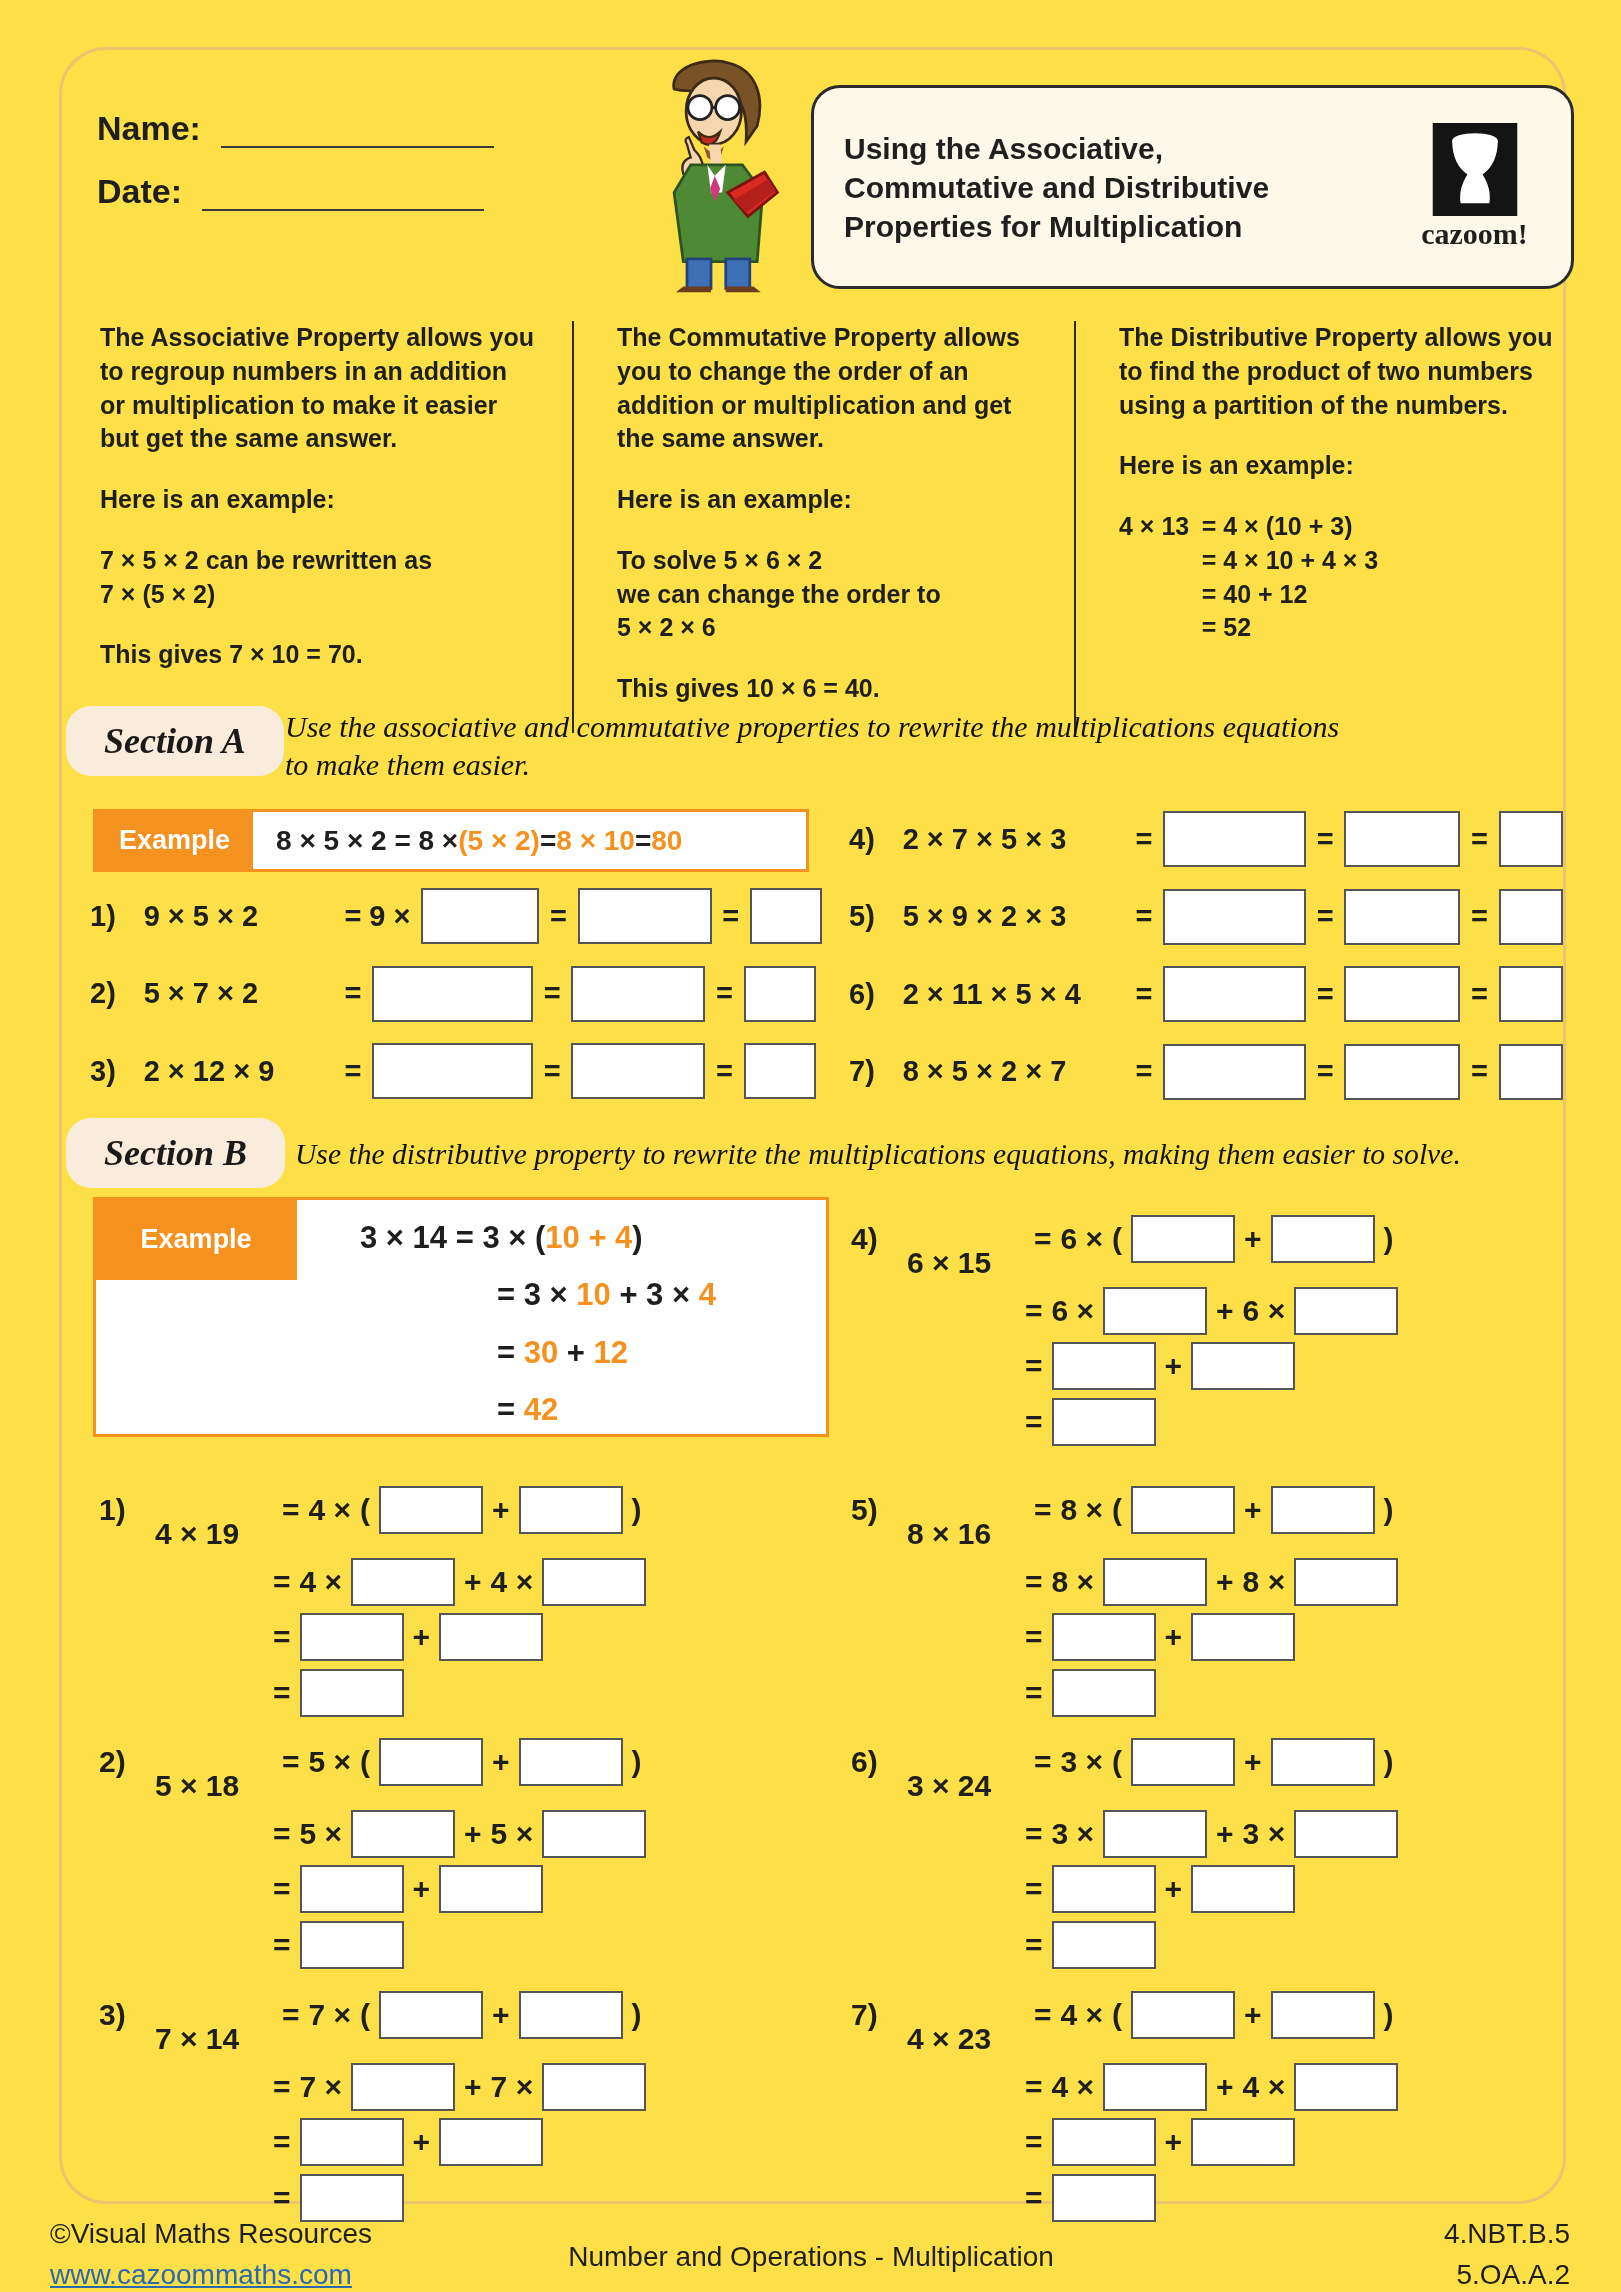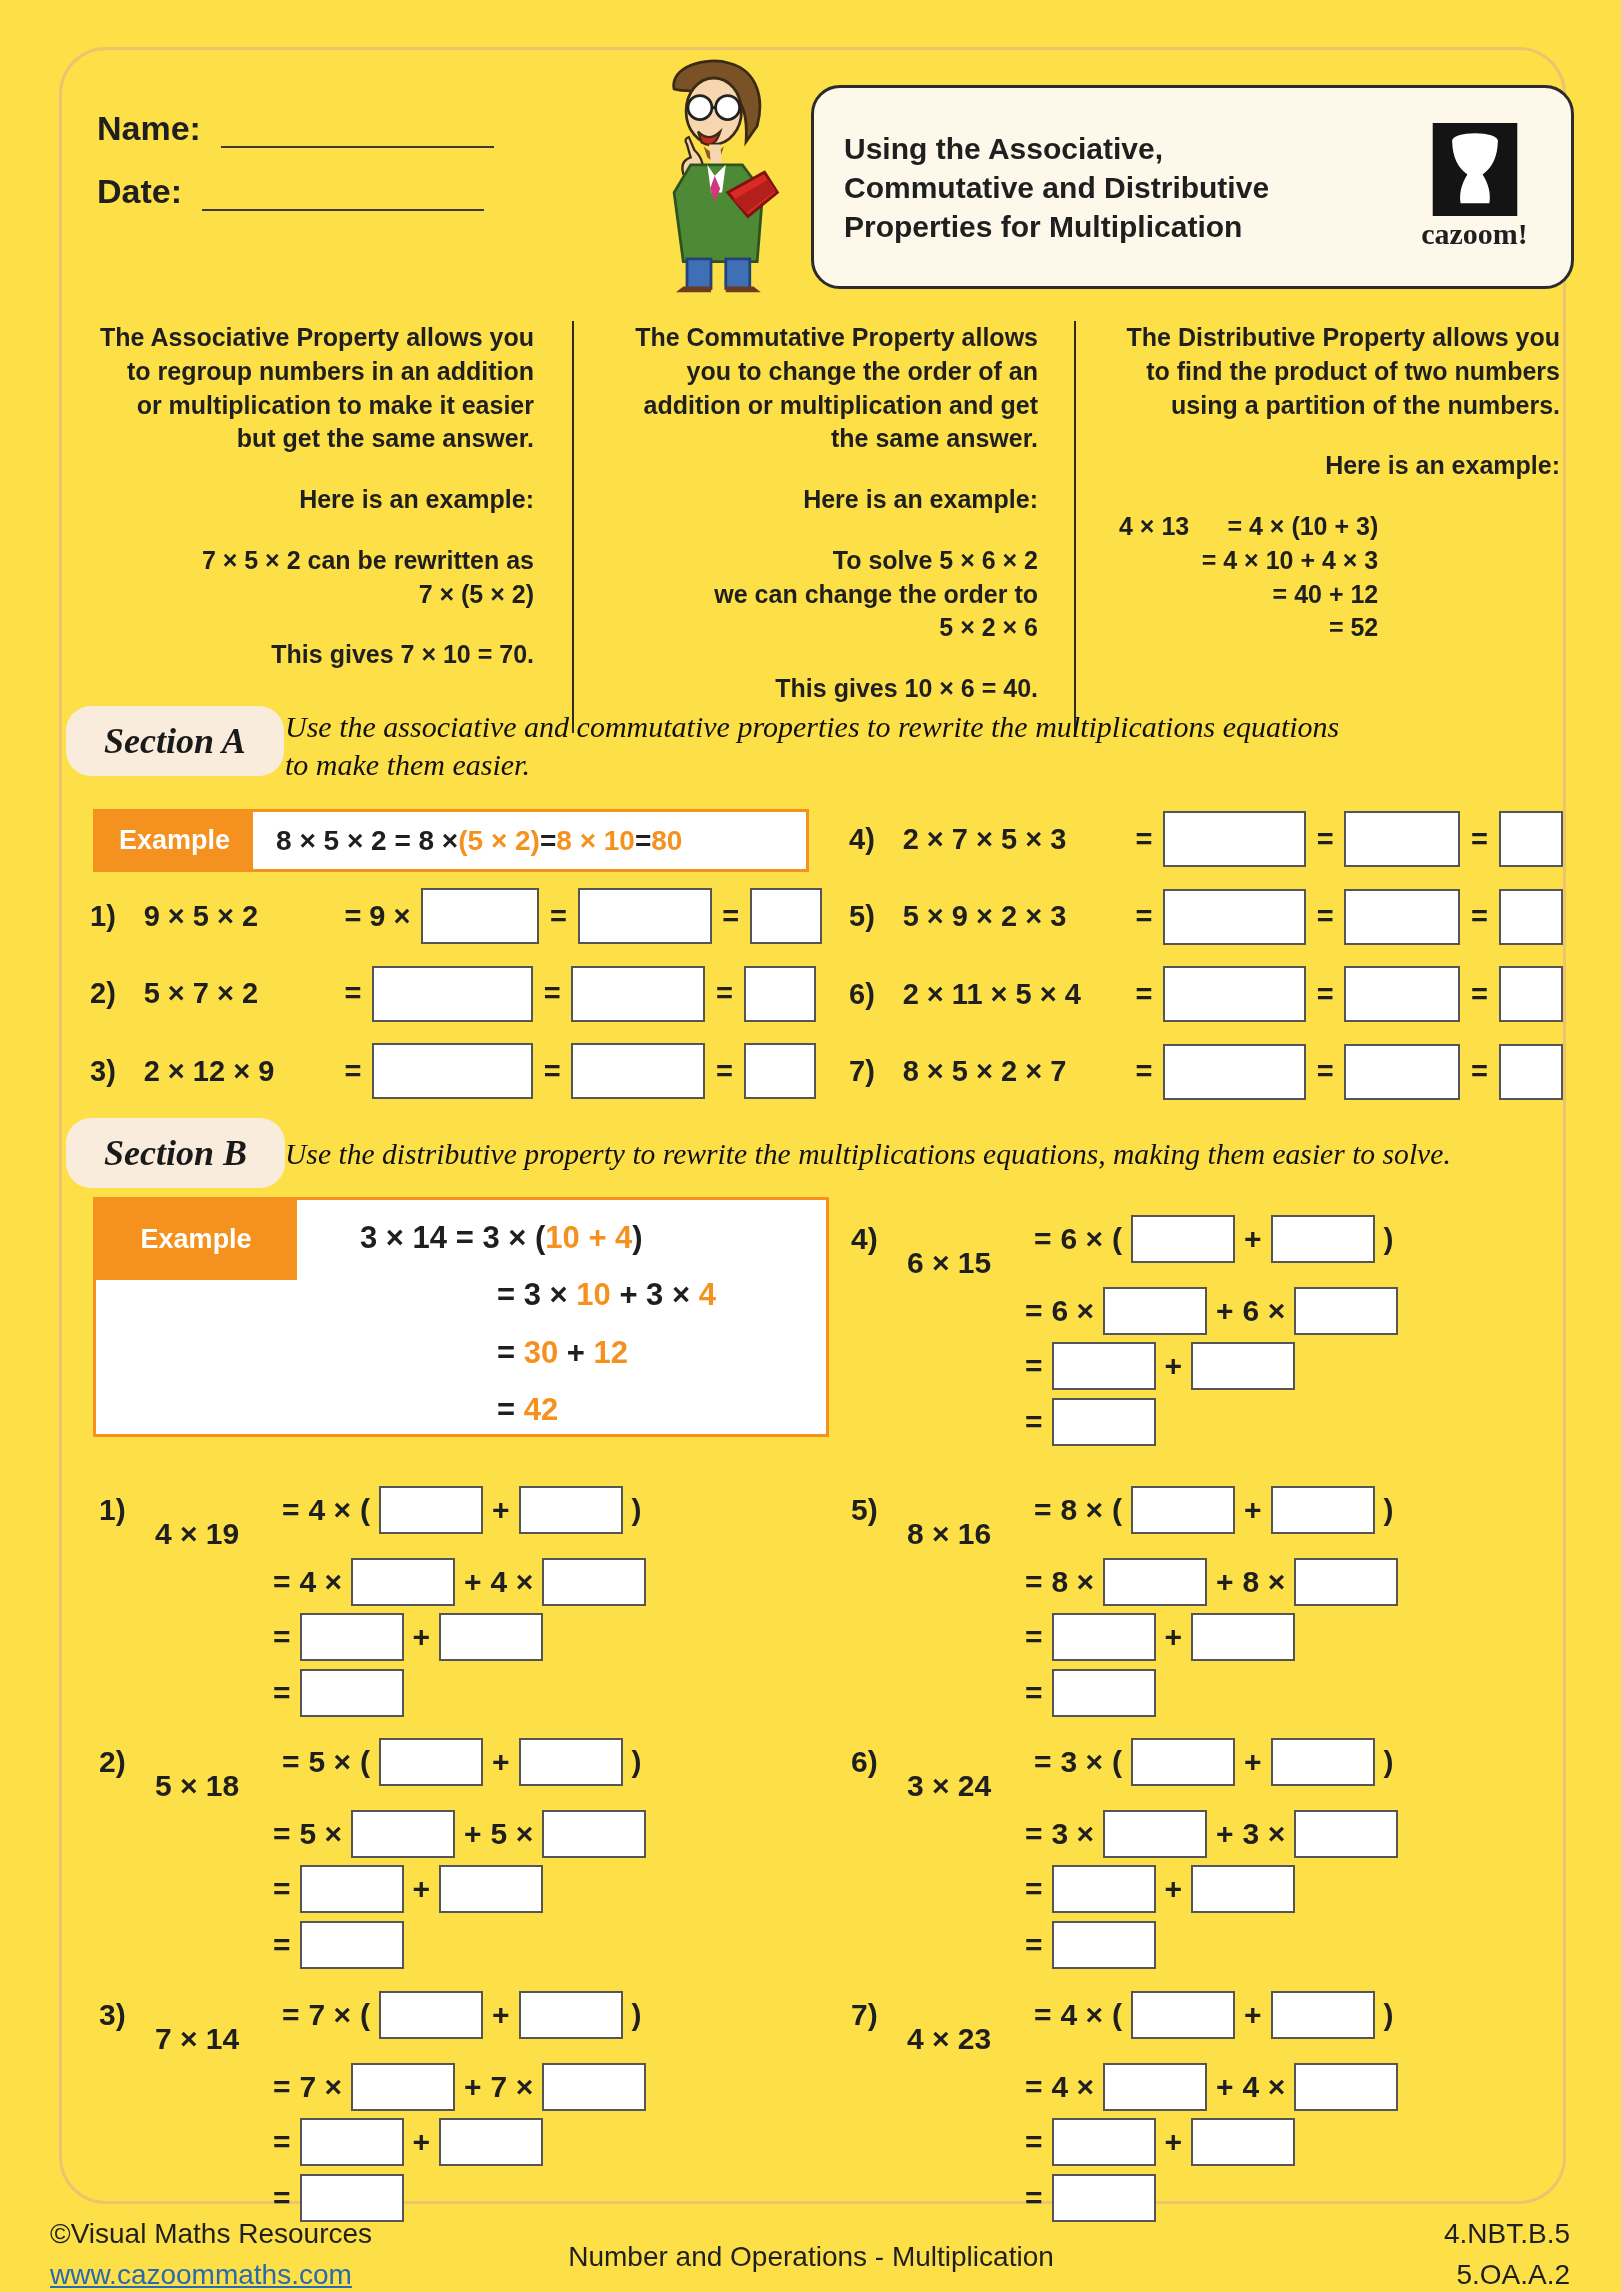--- a/index.html
+++ b/index.html
@@ -31,38 +31,38 @@
   .logo { width:143px; text-align:center; }
   .logo-mark { width:86px; height:93px; margin:0 auto; display:block; }
   .logo-word { font-family:"Liberation Serif", serif; font-weight:700; font-size:30px; margin-top:1.8px; }
 
   
   .props { position:absolute; left:100px; top:321px; width:1460px; display:flex; }
   .prop-col { box-sizing:border-box; font-size:25px; font-weight:700; line-height:1.35; }
   .prop-col.c1 { width:472px; padding-right:38px; }
   .prop-col.c2 { width:502px; border-left:2.7px solid #2b2b2b; padding:0 36px 0 43px; }
   .prop-col.c3 { width:486px; border-left:2.7px solid #2b2b2b; padding-left:43px; }
-  .prop-col p { margin:0 0 27px 0;text-align:right; }
+  .prop-col p { margin:0 0 27px 0; }
   .prop-col .lines p { margin:0; }
   .dist-eq { display:flex; }
   .dist-eq .lhs { margin-right:12.5px; white-space:nowrap; }
   .dist-eq .rhs p { margin:0; white-space:nowrap; }
 
   
   .sec-label {
     display:inline-block; background:#faecdc; border-radius:25px; padding:14px 38px;
     font-family:"Liberation Serif", serif; font-style:italic; font-weight:700; font-size:36px; color:#1a1a1a;
   }
   .sec-instr {
     position:absolute; font-family:"Liberation Serif", serif; font-style:italic; font-size:30px; line-height:1.28; color:#111;
   }
   .seca-label-wrap { position:absolute; left:66px; top:706px; }
   .seca-instr { left:285px; top:708px; width:1066px; }
   .secb-label-wrap { position:absolute; left:66px; top:1118px; }
-  .secb-instr { left:285px; top:1136px; width:1290px; font-size:29.6px; white-space:nowrap; }
+  .secb-instr { left:295px; top:1136px; width:1290px; font-size:29.6px; white-space:nowrap; }
 
   
   .exa-box {
     position:absolute; left:93px; top:809px; width:716px; height:63px;
     border:3.6px solid #f5911e; box-sizing:border-box; display:flex; align-items:stretch; background:#fff;
   }
   .ex-tab {
     background:#f5911e; color:#ffffff; font-weight:700; font-size:27px;
     display:flex; align-items:center; justify-content:center; padding:0 23px;
   }

